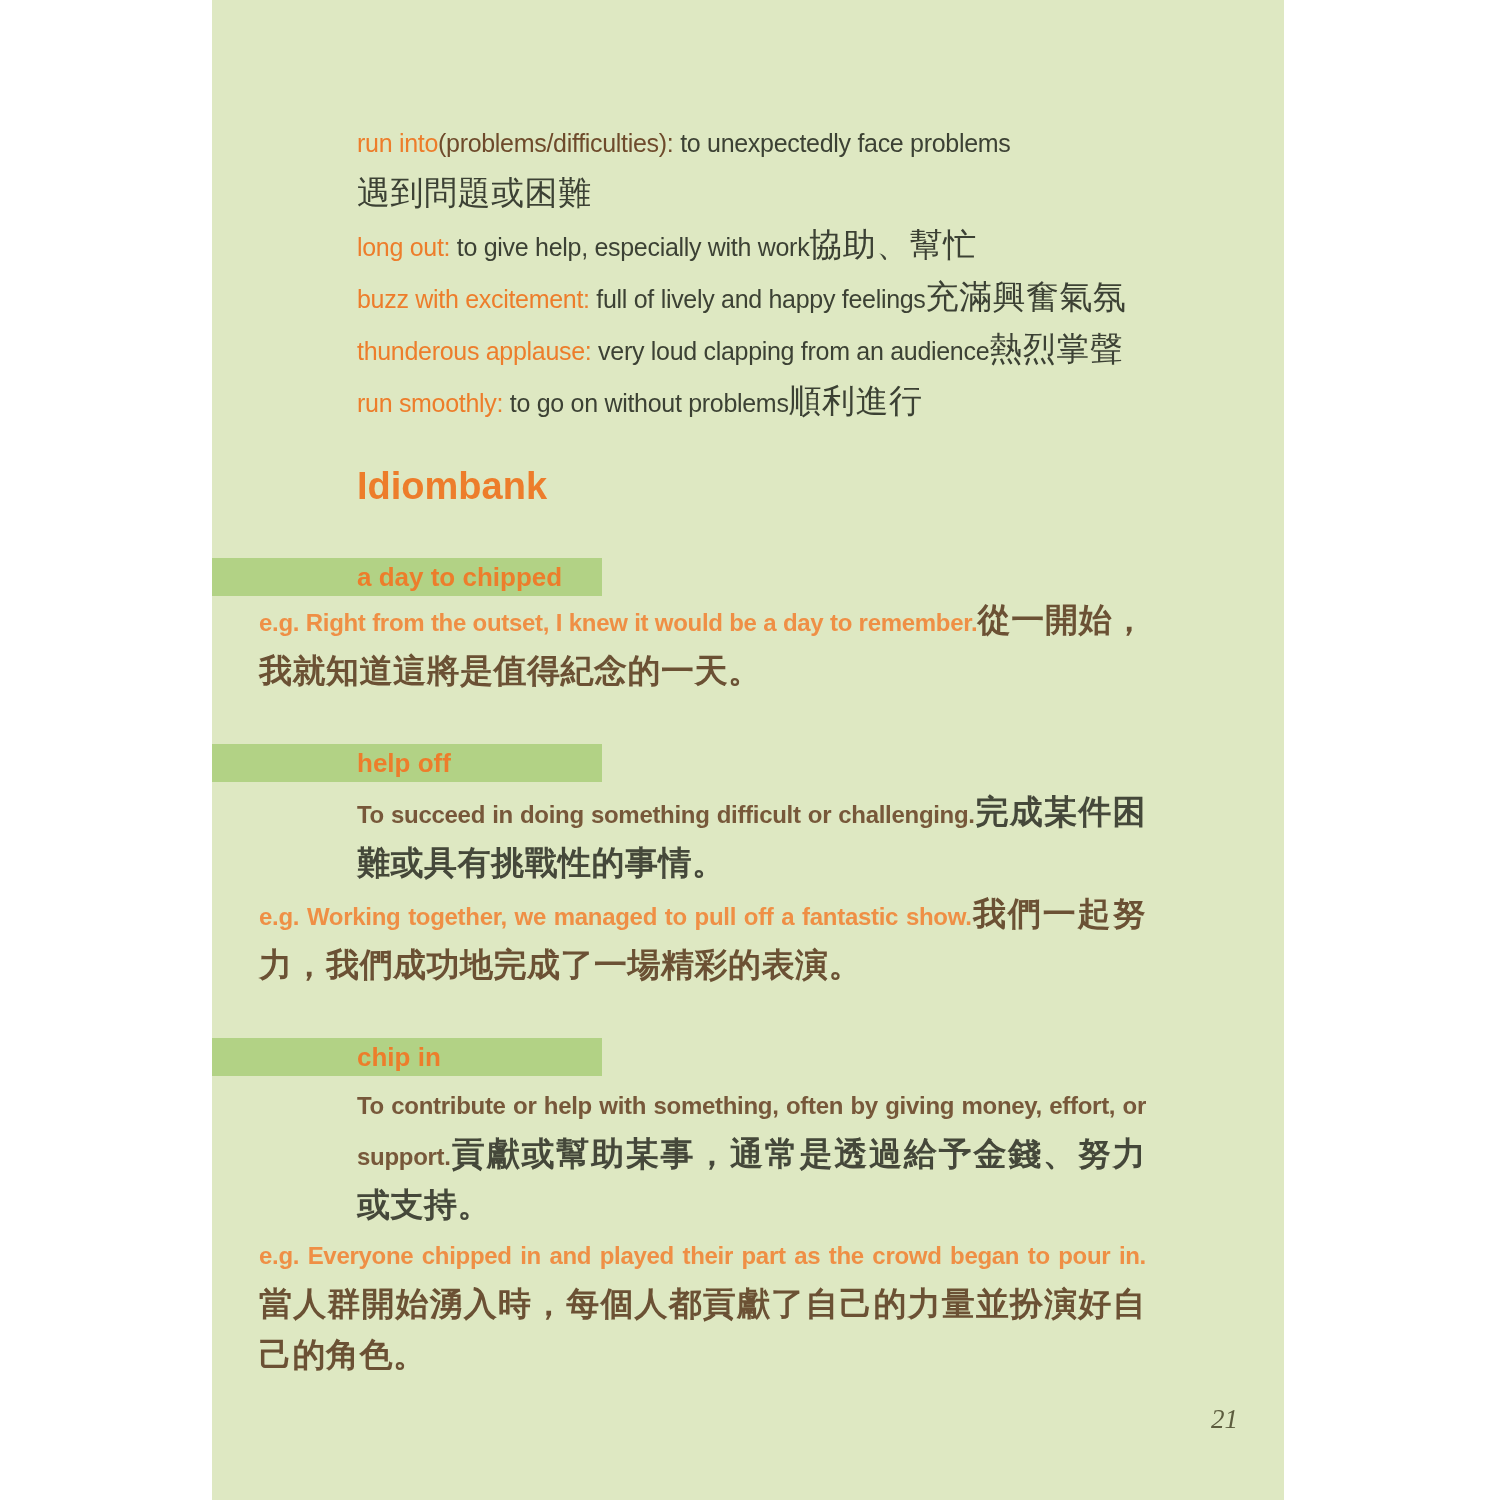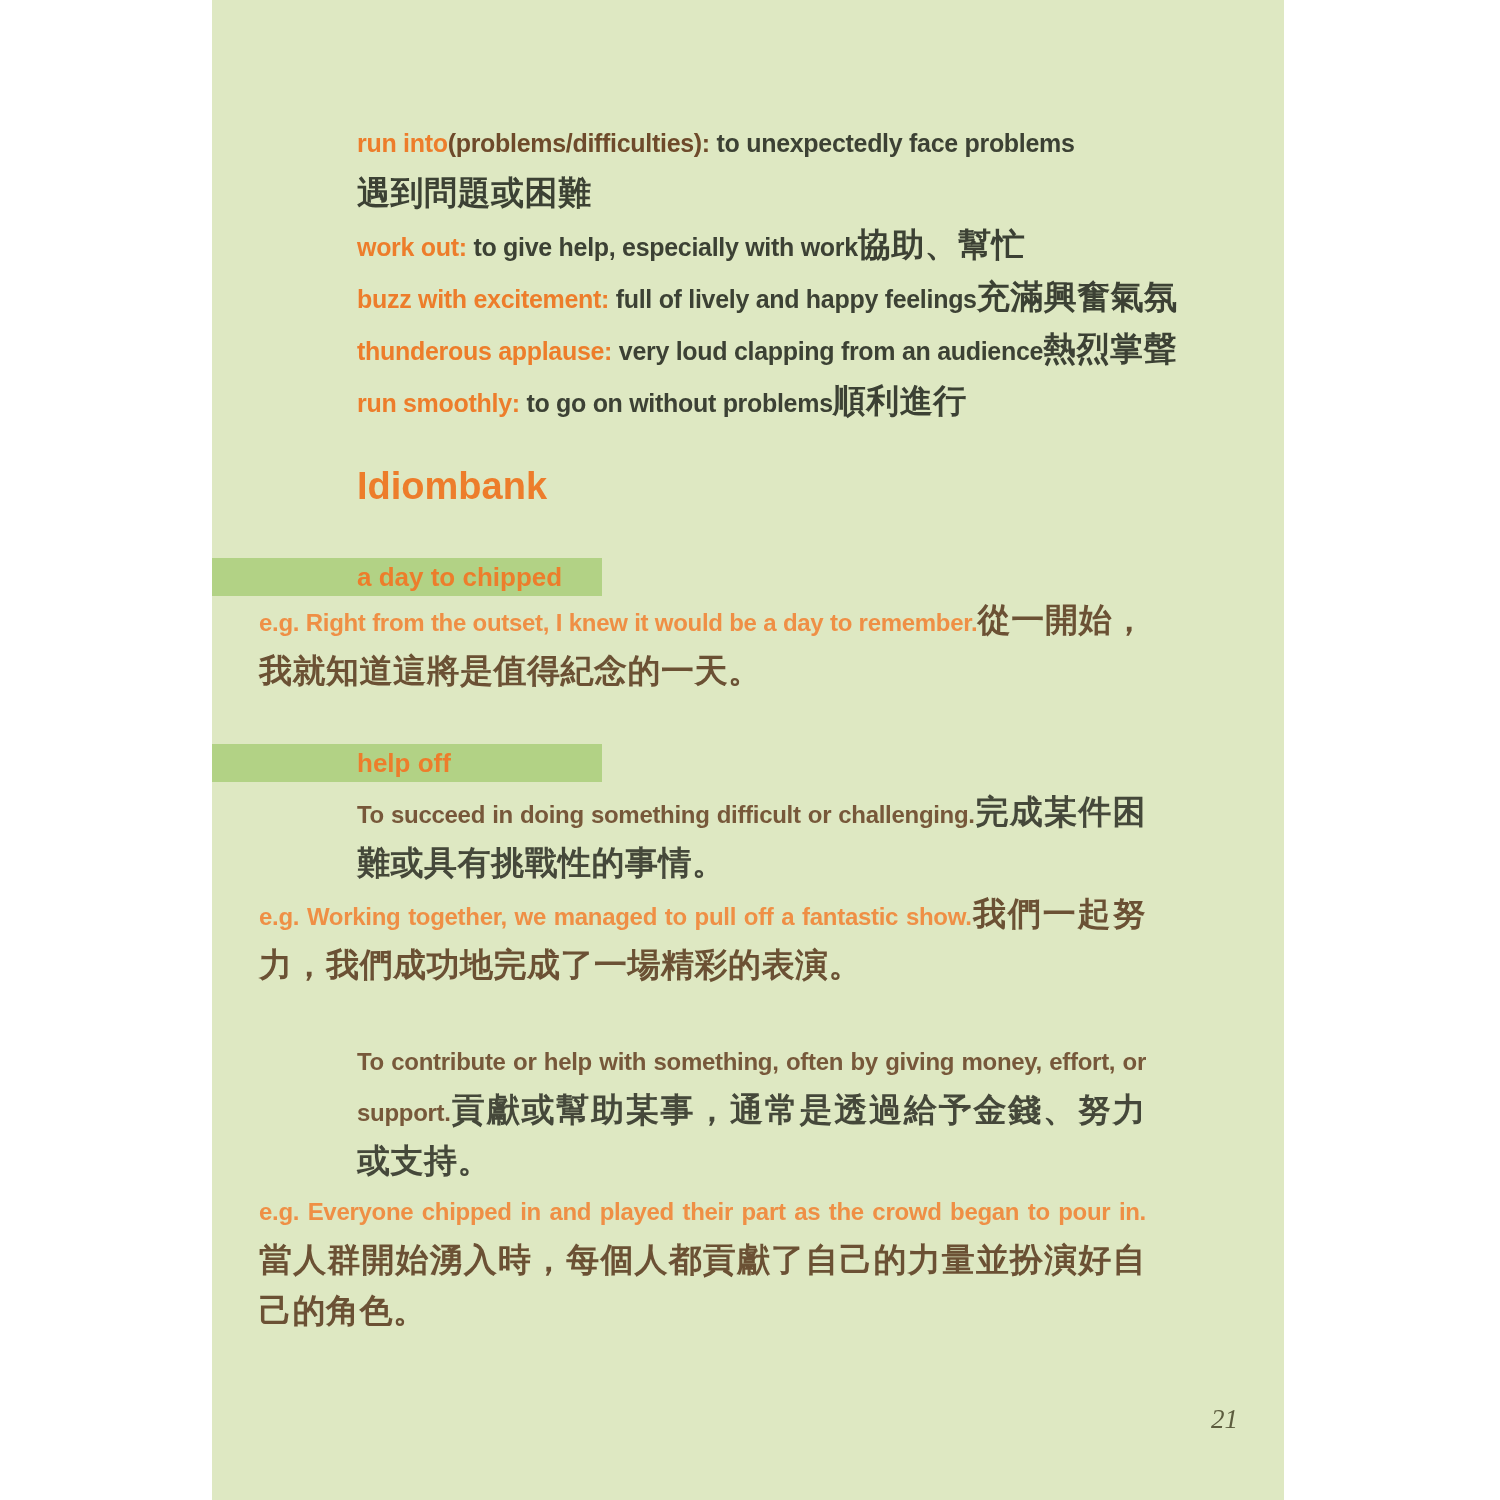--- a/index.html
+++ b/index.html
@@ -14,21 +14,21 @@
     position: absolute; left: 212px; top: 0;
     width: 1072px; height: 1500px;
     background: var(--page_bg, #dee8c2);
   }
   .content { padding-top: 118px; }
 
   
   .vocab p {
     margin: 0 60px 0 145px;
     font-size: 25px; line-height: 50px;
-    font-weight: bold; letter-spacing: -0.3px;
+    font-weight: normal; letter-spacing: -0.3px;
   }
   .orange   { color: var(--orange, #ed7d2b); }
   .orange-eg{ color: var(--orange_eg, #ef8f45); }
   .dark     { color: var(--dark, #3c4134); }
   .brown    { color: var(--brown, #77583a); }
   .brown-dk { color: var(--brown_dark, #6e4a2b); }
   .zh-dark  { color: var(--zh_dark, #45483a); }
   .zh-brown { color: var(--eg_zh_brown, #6b5134); }
   .zh { font-size: 33px; letter-spacing: 0.5px; }
 
@@ -66,21 +66,21 @@
 </style>
 </head>
 <body>
 
 <div class="page">
   <div class="content">
 
     <div class="vocab">
       <p><span class="orange">run into</span><span class="brown-dk">(problems/difficulties):</span><span class="dark"> to unexpectedly face problems</span></p>
       <p><span class="dark zh">遇到問題或困難</span></p>
-      <p><span class="orange">work out:</span><span class="dark"> to give help, especially with work</span><span class="dark zh">協助、幫忙</span></p>
+      <p><span class="orange">long out:</span><span class="dark"> to give help, especially with work</span><span class="dark zh">協助、幫忙</span></p>
       <p><span class="orange">buzz with excitement:</span><span class="dark"> full of lively and happy feelings</span><span class="dark zh">充滿興奮氣氛</span></p>
       <p><span class="orange">thunderous applause:</span><span class="dark"> very loud clapping from an audience</span><span class="dark zh">熱烈掌聲</span></p>
       <p><span class="orange">run smoothly:</span><span class="dark"> to go on without problems</span><span class="dark zh">順利進行</span></p>
     </div>
 
     <h1>Idiombank</h1>
 
     <section class="idiom">
       <div class="bar">
           <span class="title">a day to chipped</span>
@@ -90,20 +90,23 @@
 
     <section class="idiom">
       <div class="bar">
           <span class="title">help off</span>
         </div>
       <p class="def"><span class="brown">To succeed in doing something difficult or challenging.</span><span class="zh zh-dark">完成某件困難或具有挑戰性的事情。</span></p>
       <p class="eg"><span class="orange-eg">e.g. Working together, we managed to pull off a fantastic show.</span><span class="zh zh-brown">我們一起努力，我們成功地完成了一場精彩的表演。</span></p>
     </section>
 
     <section class="idiom">
+      <div class="bar">
+          <span class="title">chip in</span>
+        </div>
       <p class="def"><span class="brown">To contribute or help with something, often by giving money, effort, or support.</span><span class="zh zh-dark">貢獻或幫助某事，通常是透過給予金錢、努力或支持。</span></p>
       <p class="eg"><span class="orange-eg">e.g. Everyone chipped in and played their part as the crowd began to pour in.</span><span class="zh zh-brown">當人群開始湧入時，每個人都貢獻了自己的力量並扮演好自己的角色。</span></p>
     </section>
 
   </div>
 
   <div class="pageno">21</div>
 </div>
 
 </body></html>

